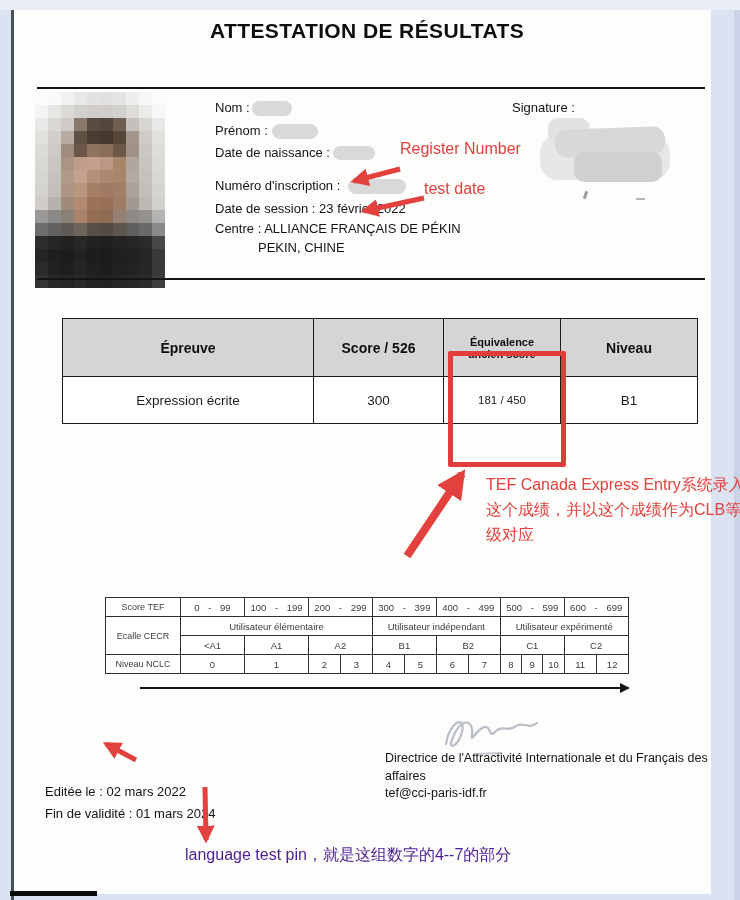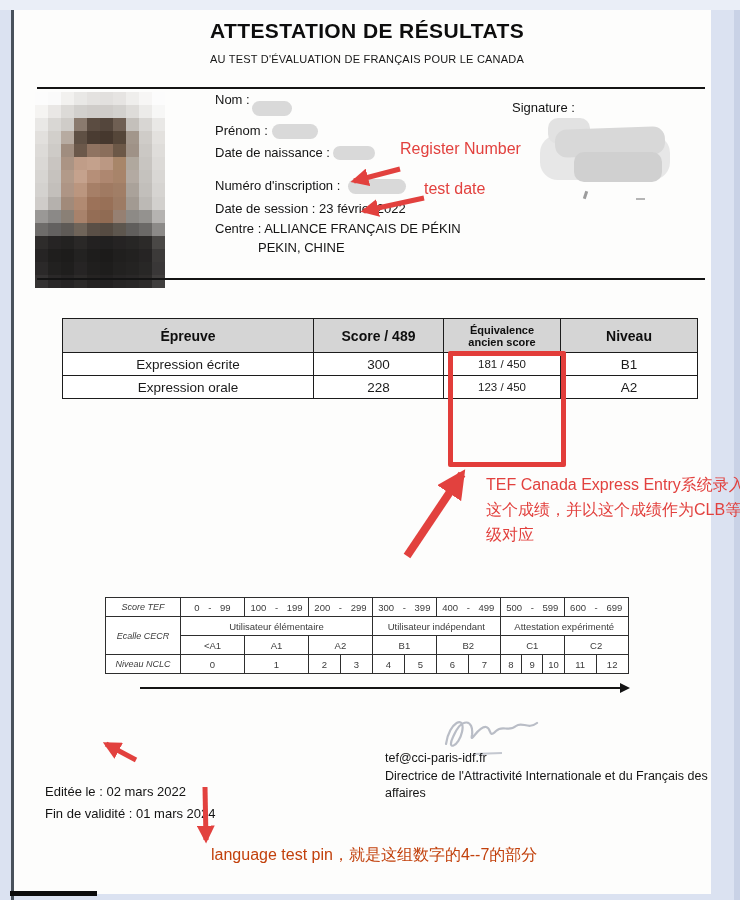--- a/index.html
+++ b/index.html
@@ -14,49 +14,48 @@
   .doc-subtitle{left:14px;top:53px;width:706px;text-align:center;font-size:11px;color:#171717;letter-spacing:.2px;}
   .hr{height:2px;background:#141414;}
   .hr1{left:37px;top:87px;width:668px;}
   .hr2{left:37px;top:278px;width:668px;}
   .photo{left:35px;top:92px;width:130px;height:196px;display:grid;grid-template-columns:repeat(10,1fr);grid-auto-rows:1fr;}
   .info{font-size:13px;color:#141414;}
   .blob{background:#d9d9d9;border-radius:9px;}
   .sig-label{left:512px;top:100px;font-size:13px;}
   .red-note{color:#e2413e;font-size:16px;}
   .results{border-collapse:collapse;table-layout:fixed;width:635px;background:#fff;}
-  .results th,.results td{border:1.5px solid #1c1c1c;text-align:center;vertical-align:middle;padding:0;}
+  .results th,.results td{border:1.5px solid #1c1c1c;text-align:center;vertical-align:middle;padding:12px;}
   .results thead th{background:#d5d5d5;height:33px;font-size:14px;color:#0f0f0f;}
   .results thead th.small{font-size:11px;line-height:12px;}
   .results tbody td{height:22px;font-size:13.5px;}
   .results tbody td.eq{font-size:11.5px;}
   .redbox{left:448px;top:351px;width:108px;height:106px;border:5px solid #e23d3a;border-radius:2px;}
   .clb-note{left:486px;top:472px;width:270px;line-height:25px;}
   .sgrid{border-collapse:collapse;table-layout:fixed;width:523px;background:#fff;color:#3b3b3b;}
   .sgrid td{border:1px solid #2e2e2e;text-align:center;vertical-align:middle;height:18px;font-size:9.5px;padding:0;overflow:hidden;white-space:nowrap;}
-  .sgrid td.lbl{font-size:9px;font-style:italic;}
+  .sgrid td.lbl{font-size:9px;}
   .sgrid td.rng{word-spacing:6px;}
   .foot{font-size:13px;color:#141414;}
   .att-line{display:flex;align-items:center;gap:5px;}
   .att-blob{width:52px;height:14px;background:#d9d9d9;border-radius:7px;}
   .signer{left:385px;top:750px;width:332px;font-size:12.5px;line-height:17.5px;color:#141414;}
   .blackbar{left:10px;top:891px;width:87px;height:5px;background:#0c0c0c;}
   svg.overlay{left:0;top:0;pointer-events:none;}
 </style>
 </head>
 <body>
 
 <div class="canvas">
   <div class="abs top-strip"></div>
   <div class="abs page"></div>
   <div class="abs left-edge"></div>
   <div class="abs right-strip"></div>
 
   <div class="abs doc-title">ATTESTATION DE RÉSULTATS</div>
-  <div class="abs doc-subtitle">AU TEST D'ÉVALUATION DE FRANÇAIS POUR LE CANADA</div>
   <div class="abs hr hr1"></div>
 
   <div class="abs photo">
       <div style="background: rgb(252, 252, 252);"></div>
       <div style="background: rgb(250, 250, 250);"></div>
       <div style="background: rgb(242, 241, 239);"></div>
       <div style="background: rgb(233, 232, 230);"></div>
       <div style="background: rgb(228, 226, 224);"></div>
       <div style="background: rgb(226, 224, 222);"></div>
       <div style="background: rgb(230, 228, 226);"></div>
@@ -198,21 +197,21 @@
       <div style="background: rgb(38, 36, 36);"></div>
       <div style="background: rgb(44, 42, 41);"></div>
       <div style="background: rgb(37, 35, 34);"></div>
       <div style="background: rgb(35, 33, 33);"></div>
       <div style="background: rgb(39, 37, 37);"></div>
       <div style="background: rgb(41, 39, 39);"></div>
       <div style="background: rgb(45, 43, 42);"></div>
       <div style="background: rgb(64, 62, 61);"></div>
     </div>
 
-  <div class="abs info" style="left:215px;top:92px;">Nom :</div>
+  <div class="abs info" style="left:215px;top:100px;">Nom :</div>
   <div class="abs blob" style="left:252px;top:101px;width:40px;height:15px;"></div>
   <div class="abs info" style="left:215px;top:123px;">Prénom :</div>
   <div class="abs blob" style="left:272px;top:124px;width:46px;height:15px;"></div>
   <div class="abs info" style="left:215px;top:145px;">Date de naissance : 13 juin</div>
   <div class="abs blob" style="left:333px;top:146px;width:42px;height:14px;"></div>
   <div class="abs info" style="left:215px;top:178px;">Numéro d'inscription :</div>
   <div class="abs blob" style="left:348px;top:179px;width:58px;height:15px;"></div>
   <div class="abs info" style="left:215px;top:201px;">Date de session : 23 février 2022</div>
   <div class="abs info" style="left:215px;top:221px;">Centre : ALLIANCE FRANÇAIS DE PÉKIN</div>
   <div class="abs info" style="left:258px;top:240px;">PEKIN, CHINE</div>
@@ -233,40 +232,34 @@
   <table class="abs results" style="left:62px;top:318px;">
     <colgroup>
         <col style="width:251px">
         <col style="width:130px">
         <col style="width:117px">
         <col style="width:137px">
       </colgroup>
     <thead>
       <tr>
         <th>Épreuve</th>
-        <th>Score / 489</th>
+        <th>Score / 526</th>
         <th class="small">
           <div>Équivalence</div>
           <div>ancien score</div>
         </th>
         <th>Niveau</th>
       </tr>
     </thead>
     <tbody>
       <tr>
         <td>Expression écrite</td>
         <td>300</td>
         <td class="eq">181 / 450</td>
         <td>B1</td>
-      </tr>
-      <tr>
-        <td>Expression orale</td>
-        <td>228</td>
-        <td class="eq">123 / 450</td>
-        <td>A2</td>
       </tr>
     </tbody>
   </table>
 
   <div class="abs redbox"></div>
 
   <div class="abs red-note clb-note">
     <div>TEF Canada Express Entry系统录入</div>
     <div>这个成绩，并以这个成绩作为CLB等</div>
     <div>级对应</div>
@@ -285,21 +278,21 @@
       <td class="rng" colspan="6">200 - 299</td>
       <td class="rng" colspan="6">300 - 399</td>
       <td class="rng" colspan="6">400 - 499</td>
       <td class="rng" colspan="6">500 - 599</td>
       <td class="rng" colspan="6">600 - 699</td>
     </tr>
     <tr>
       <td class="lbl" rowspan="2">Ecalle CECR</td>
       <td colspan="18">Utilisateur élémentaire</td>
       <td colspan="12">Utilisateur indépendant</td>
-      <td colspan="12">Attestation expérimenté</td>
+      <td colspan="12">Utilisateur expérimenté</td>
     </tr>
     <tr>
       <td colspan="6">&lt;A1</td>
       <td colspan="6">A1</td>
       <td colspan="6">A2</td>
       <td colspan="6">B1</td>
       <td colspan="6">B2</td>
       <td colspan="6">C1</td>
       <td colspan="6">C2</td>
     </tr>
@@ -325,25 +318,25 @@
 
   <svg class="abs" style="left:436px;top:712px;" width="120" height="48" viewBox="0 0 120 48">
     <path d="M10,32 C13,10 30,2 26,20 C23,34 10,40 17,25 C26,4 38,8 36,23 C34,33 42,14 50,15 C56,16 52,27 60,19 C67,12 72,21 80,14 C86,9 92,18 101,11" fill="none" stroke="#b9bdc6" stroke-width="2.2" stroke-linecap="round"></path>
     <path d="M38,42 L66,41" fill="none" stroke="#c4c8d0" stroke-width="2"></path>
   </svg>
 
   <div class="abs foot" style="left:45px;top:784px;">Editée le : 02 mars 2022</div>
   <div class="abs foot" style="left:45px;top:806px;">Fin de validité : 01 mars 2024</div>
 
   <div class="abs signer">
+    <div>Directrice de l'Attractivité Internationale et du Français des affaires</div>
     <div>tef@cci-paris-idf.fr</div>
-    <div>Directrice de l'Attractivité Internationale et du Français des affaires</div>
   </div>
 
-  <div class="abs" style="left:211px;top:845px;font-size:16px;color:#c2410c;white-space:nowrap;">language test pin，就是这组数字的4--7的部分</div>
+  <div class="abs" style="left:185px;top:845px;font-size:16px;color:#4c1d95;white-space:nowrap;">language test pin，就是这组数字的4--7的部分</div>
 
   <div class="abs blackbar"></div>
 
   <svg class="abs overlay" width="740" height="900" viewBox="0 0 740 900">
     <defs>
       <marker id="mr" viewBox="0 0 10 10" refX="8" refY="5" markerWidth="3.6" markerHeight="3.6" orient="auto-start-reverse">
         <path d="M0,0 L10,5 L0,10 z" fill="#e2413e"></path>
       </marker>
       <marker id="mb" viewBox="0 0 10 10" refX="8" refY="5" markerWidth="5" markerHeight="5" orient="auto-start-reverse">
         <path d="M0,0 L10,5 L0,10 z" fill="#141414"></path>

